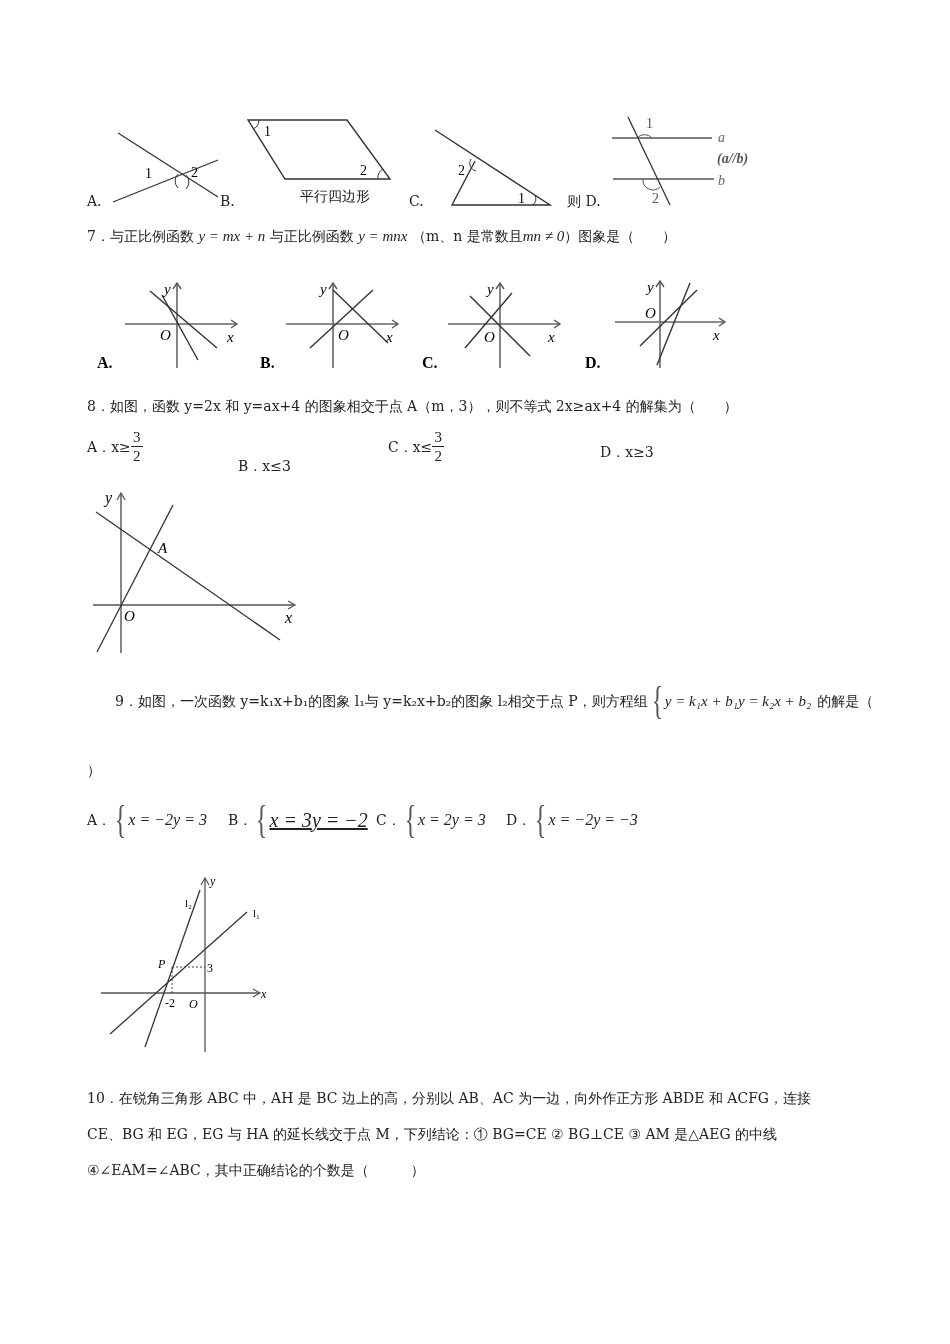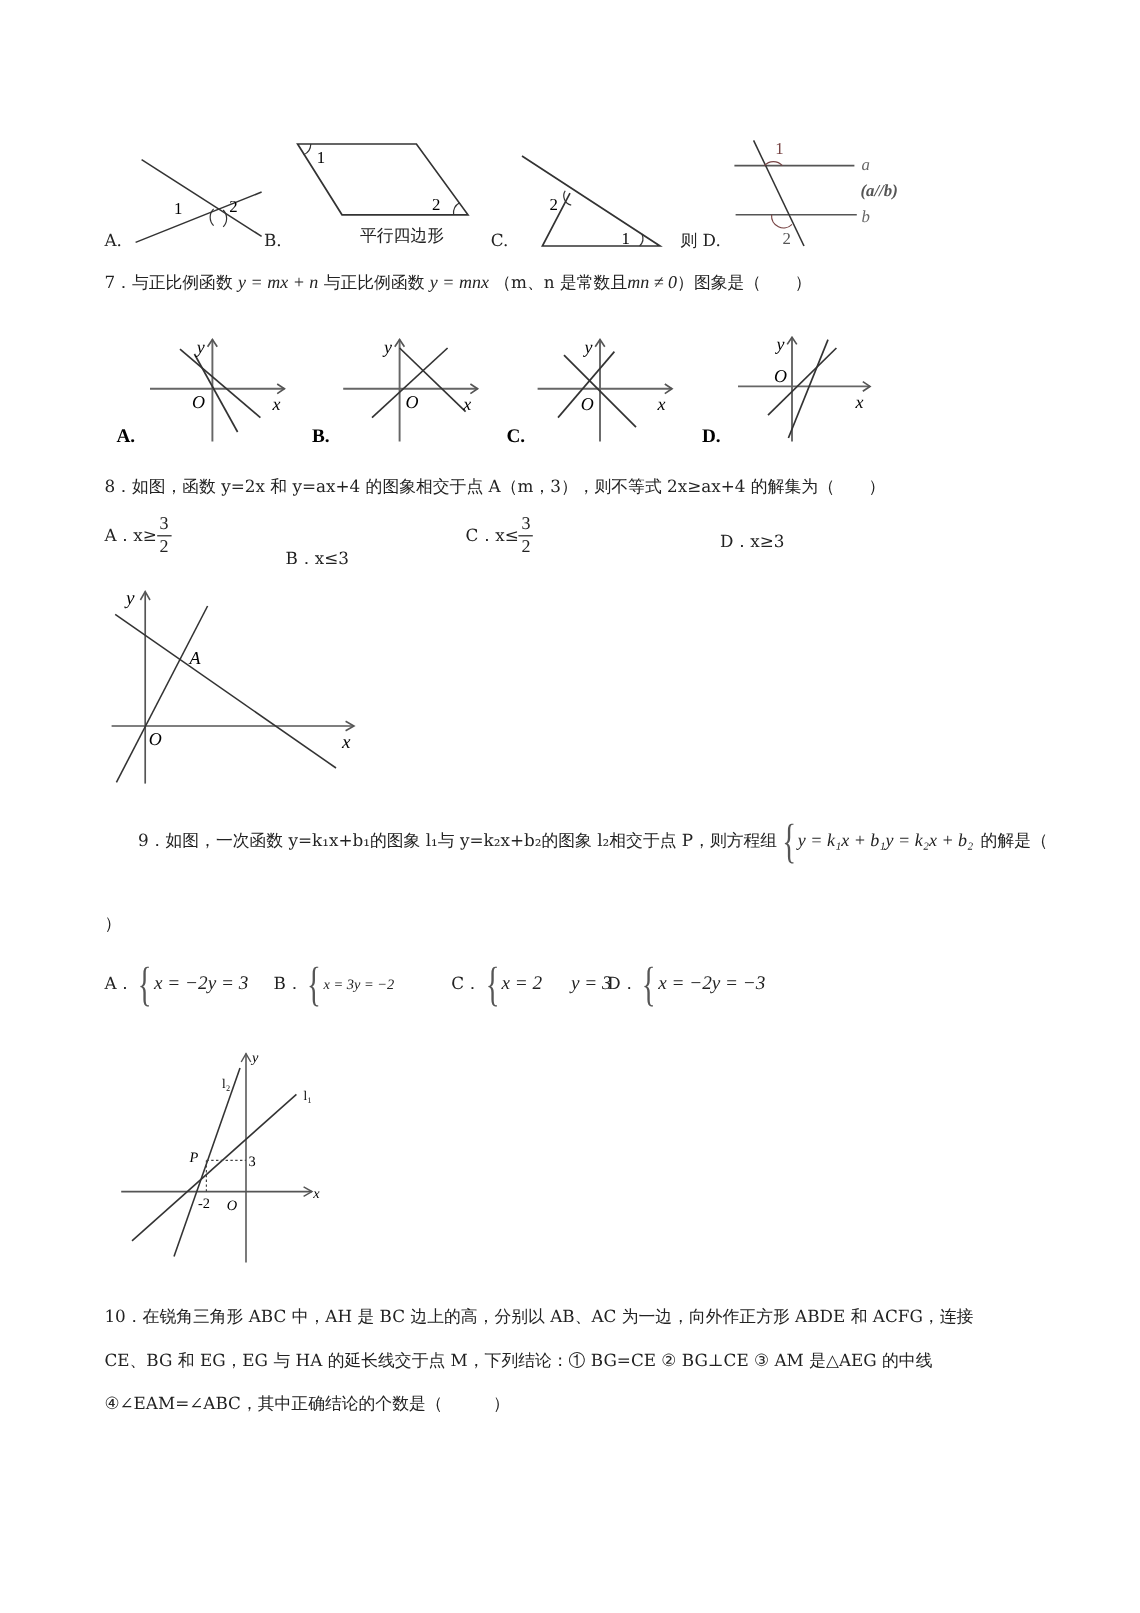--- a/index.html
+++ b/index.html
@@ -175,31 +175,31 @@
       <span class="sys-lines" style="font-size:16px;line-height:28px;">
         <span>x = −2</span>
         <span>y = 3</span>
       </span>
     </span>
 </div>
 <div class="abs txt" style="left:228px;top:800px;display:flex;align-items:center;">
   <span>B．</span>
   <span class="sys">
       <span class="brace">{</span>
-      <span class="sys-lines" style="font-size:12px;line-height:28px;">
+      <span class="sys-lines" style="font-size:20px;line-height:28px;text-decoration:underline;">
         <span>x = 3</span>
         <span>y = −2</span>
       </span>
     </span>
 </div>
 <div class="abs txt" style="left:376px;top:800px;display:flex;align-items:center;">
   <span>C．</span>
   <span class="sys">
       <span class="brace">{</span>
-      <span class="sys-lines" style="font-size:16px;line-height:28px;gap:24px;">
+      <span class="sys-lines" style="font-size:16px;line-height:28px;">
         <span>x = 2</span>
         <span>y = 3</span>
       </span>
     </span>
 </div>
 <div class="abs txt" style="left:506px;top:800px;display:flex;align-items:center;">
   <span>D．</span>
   <span class="sys">
       <span class="brace">{</span>
       <span class="sys-lines" style="font-size:16px;line-height:28px;">

